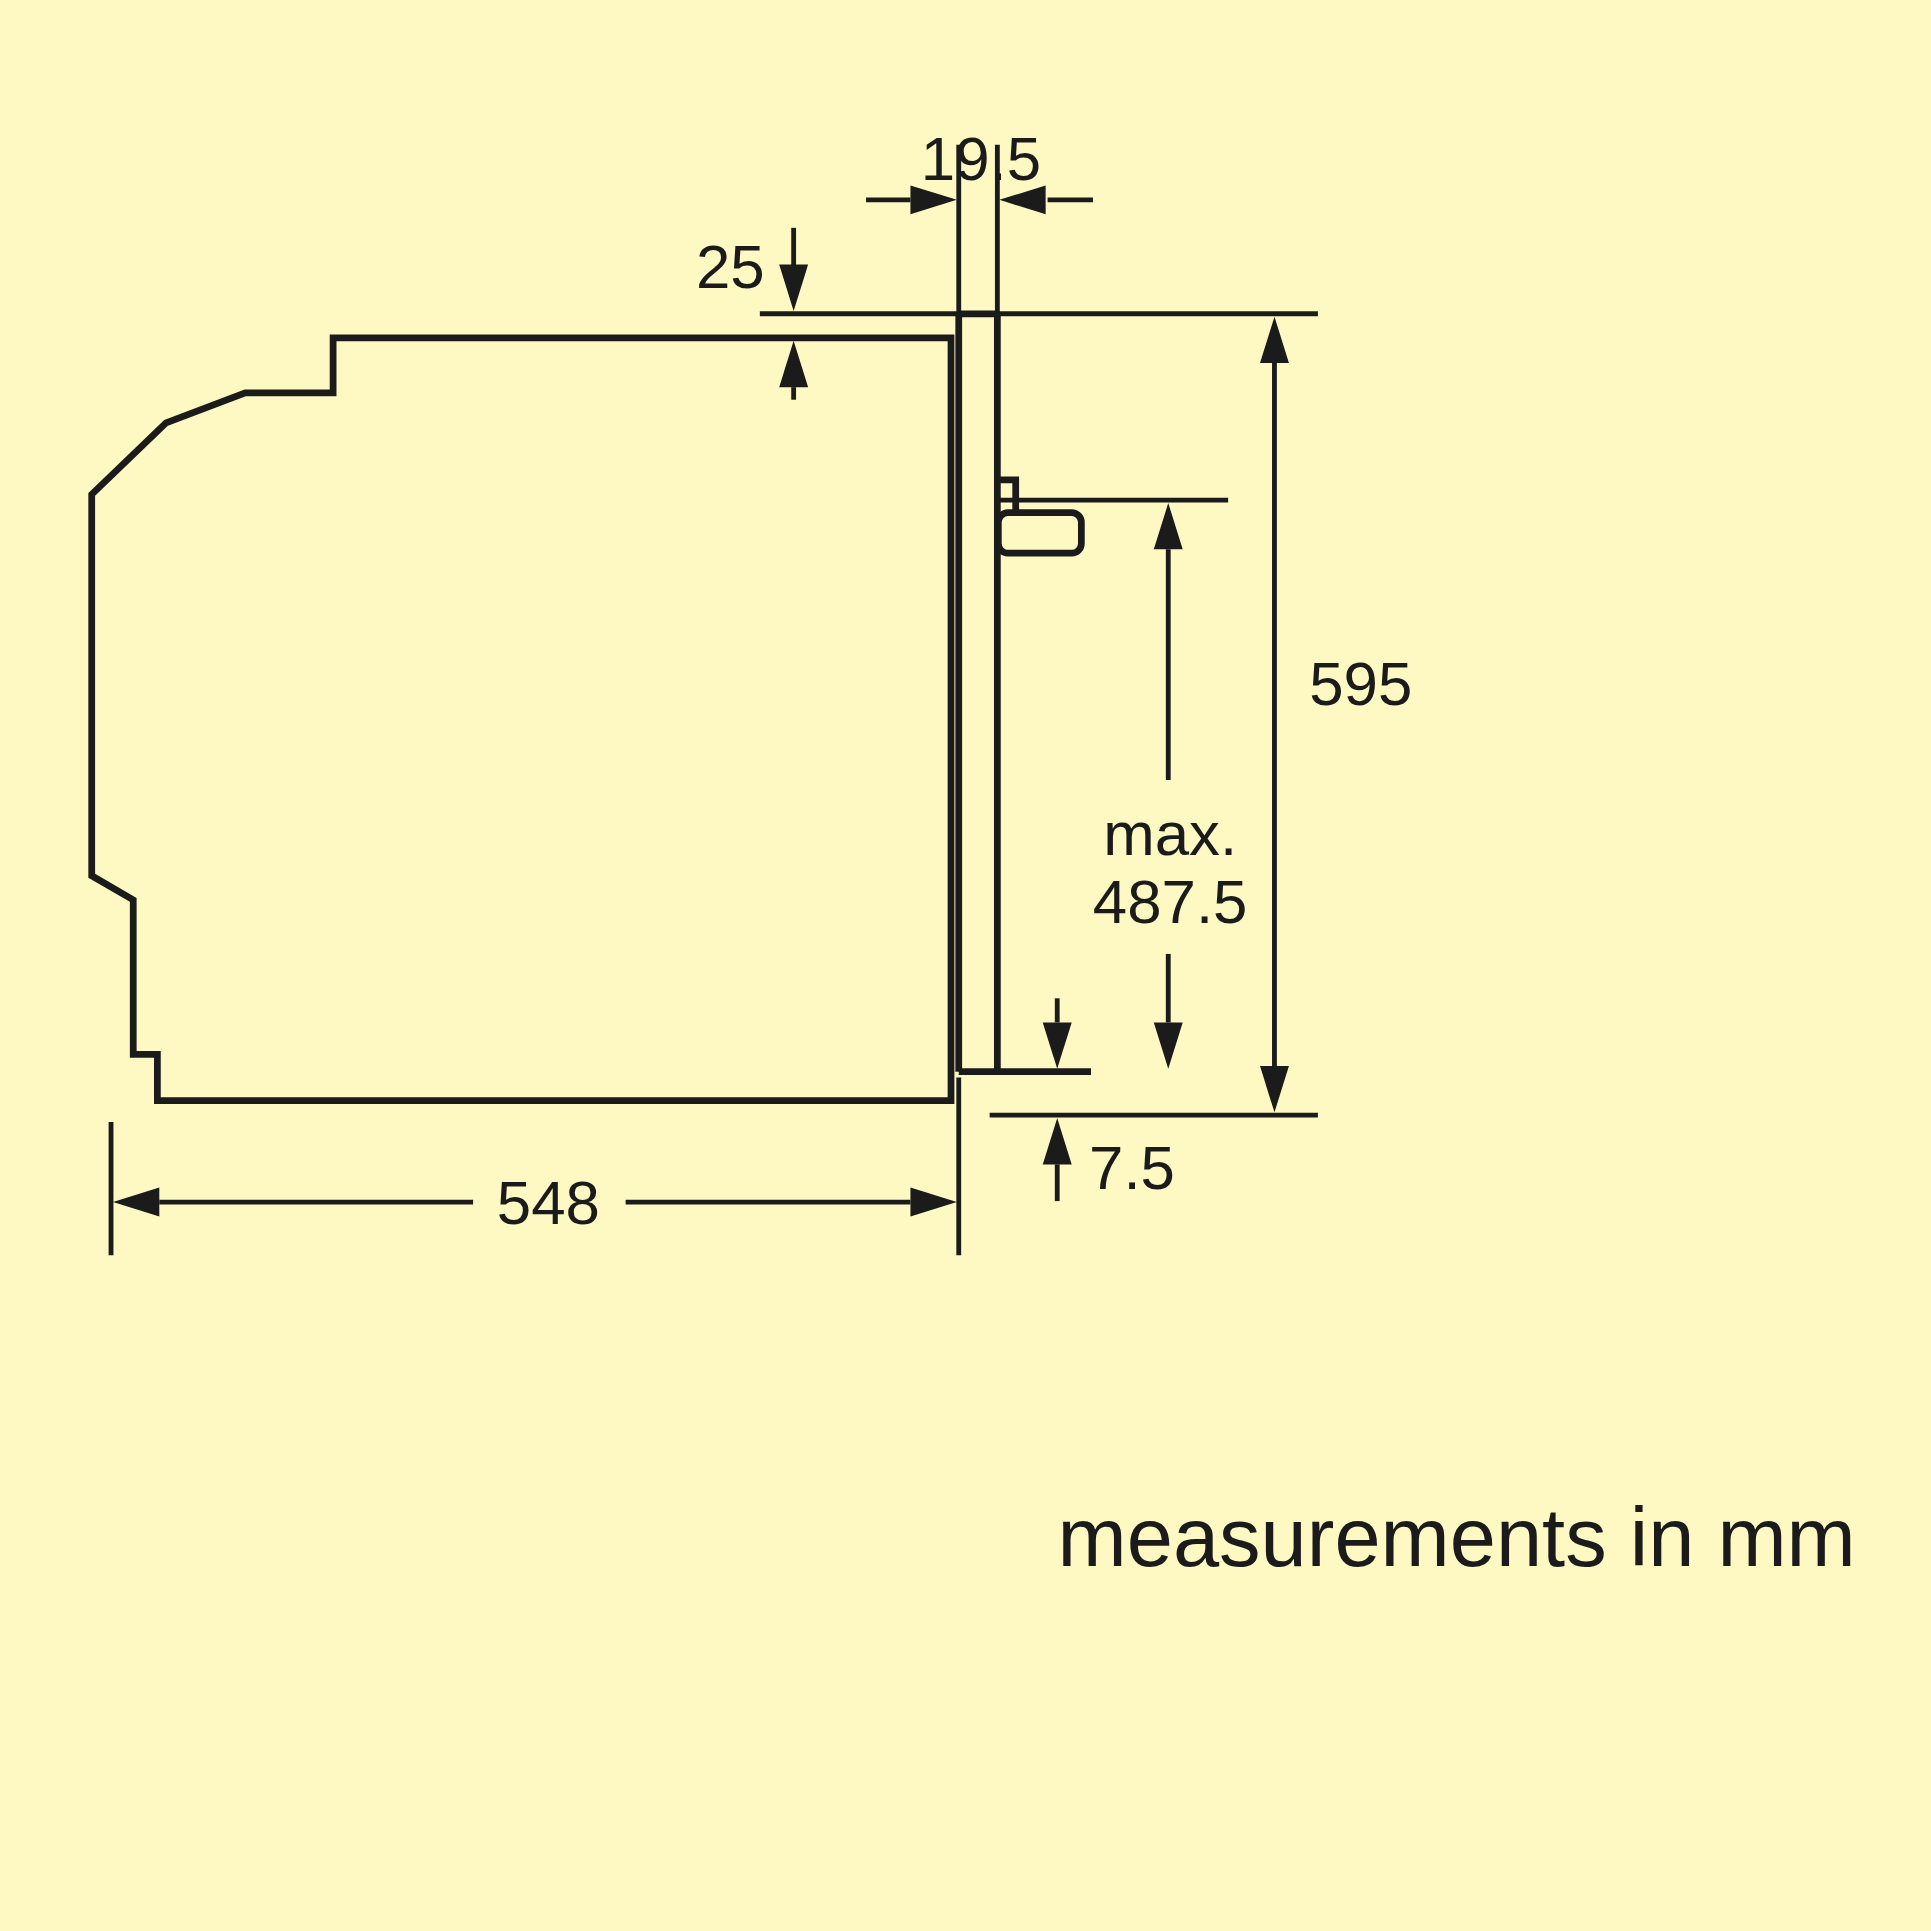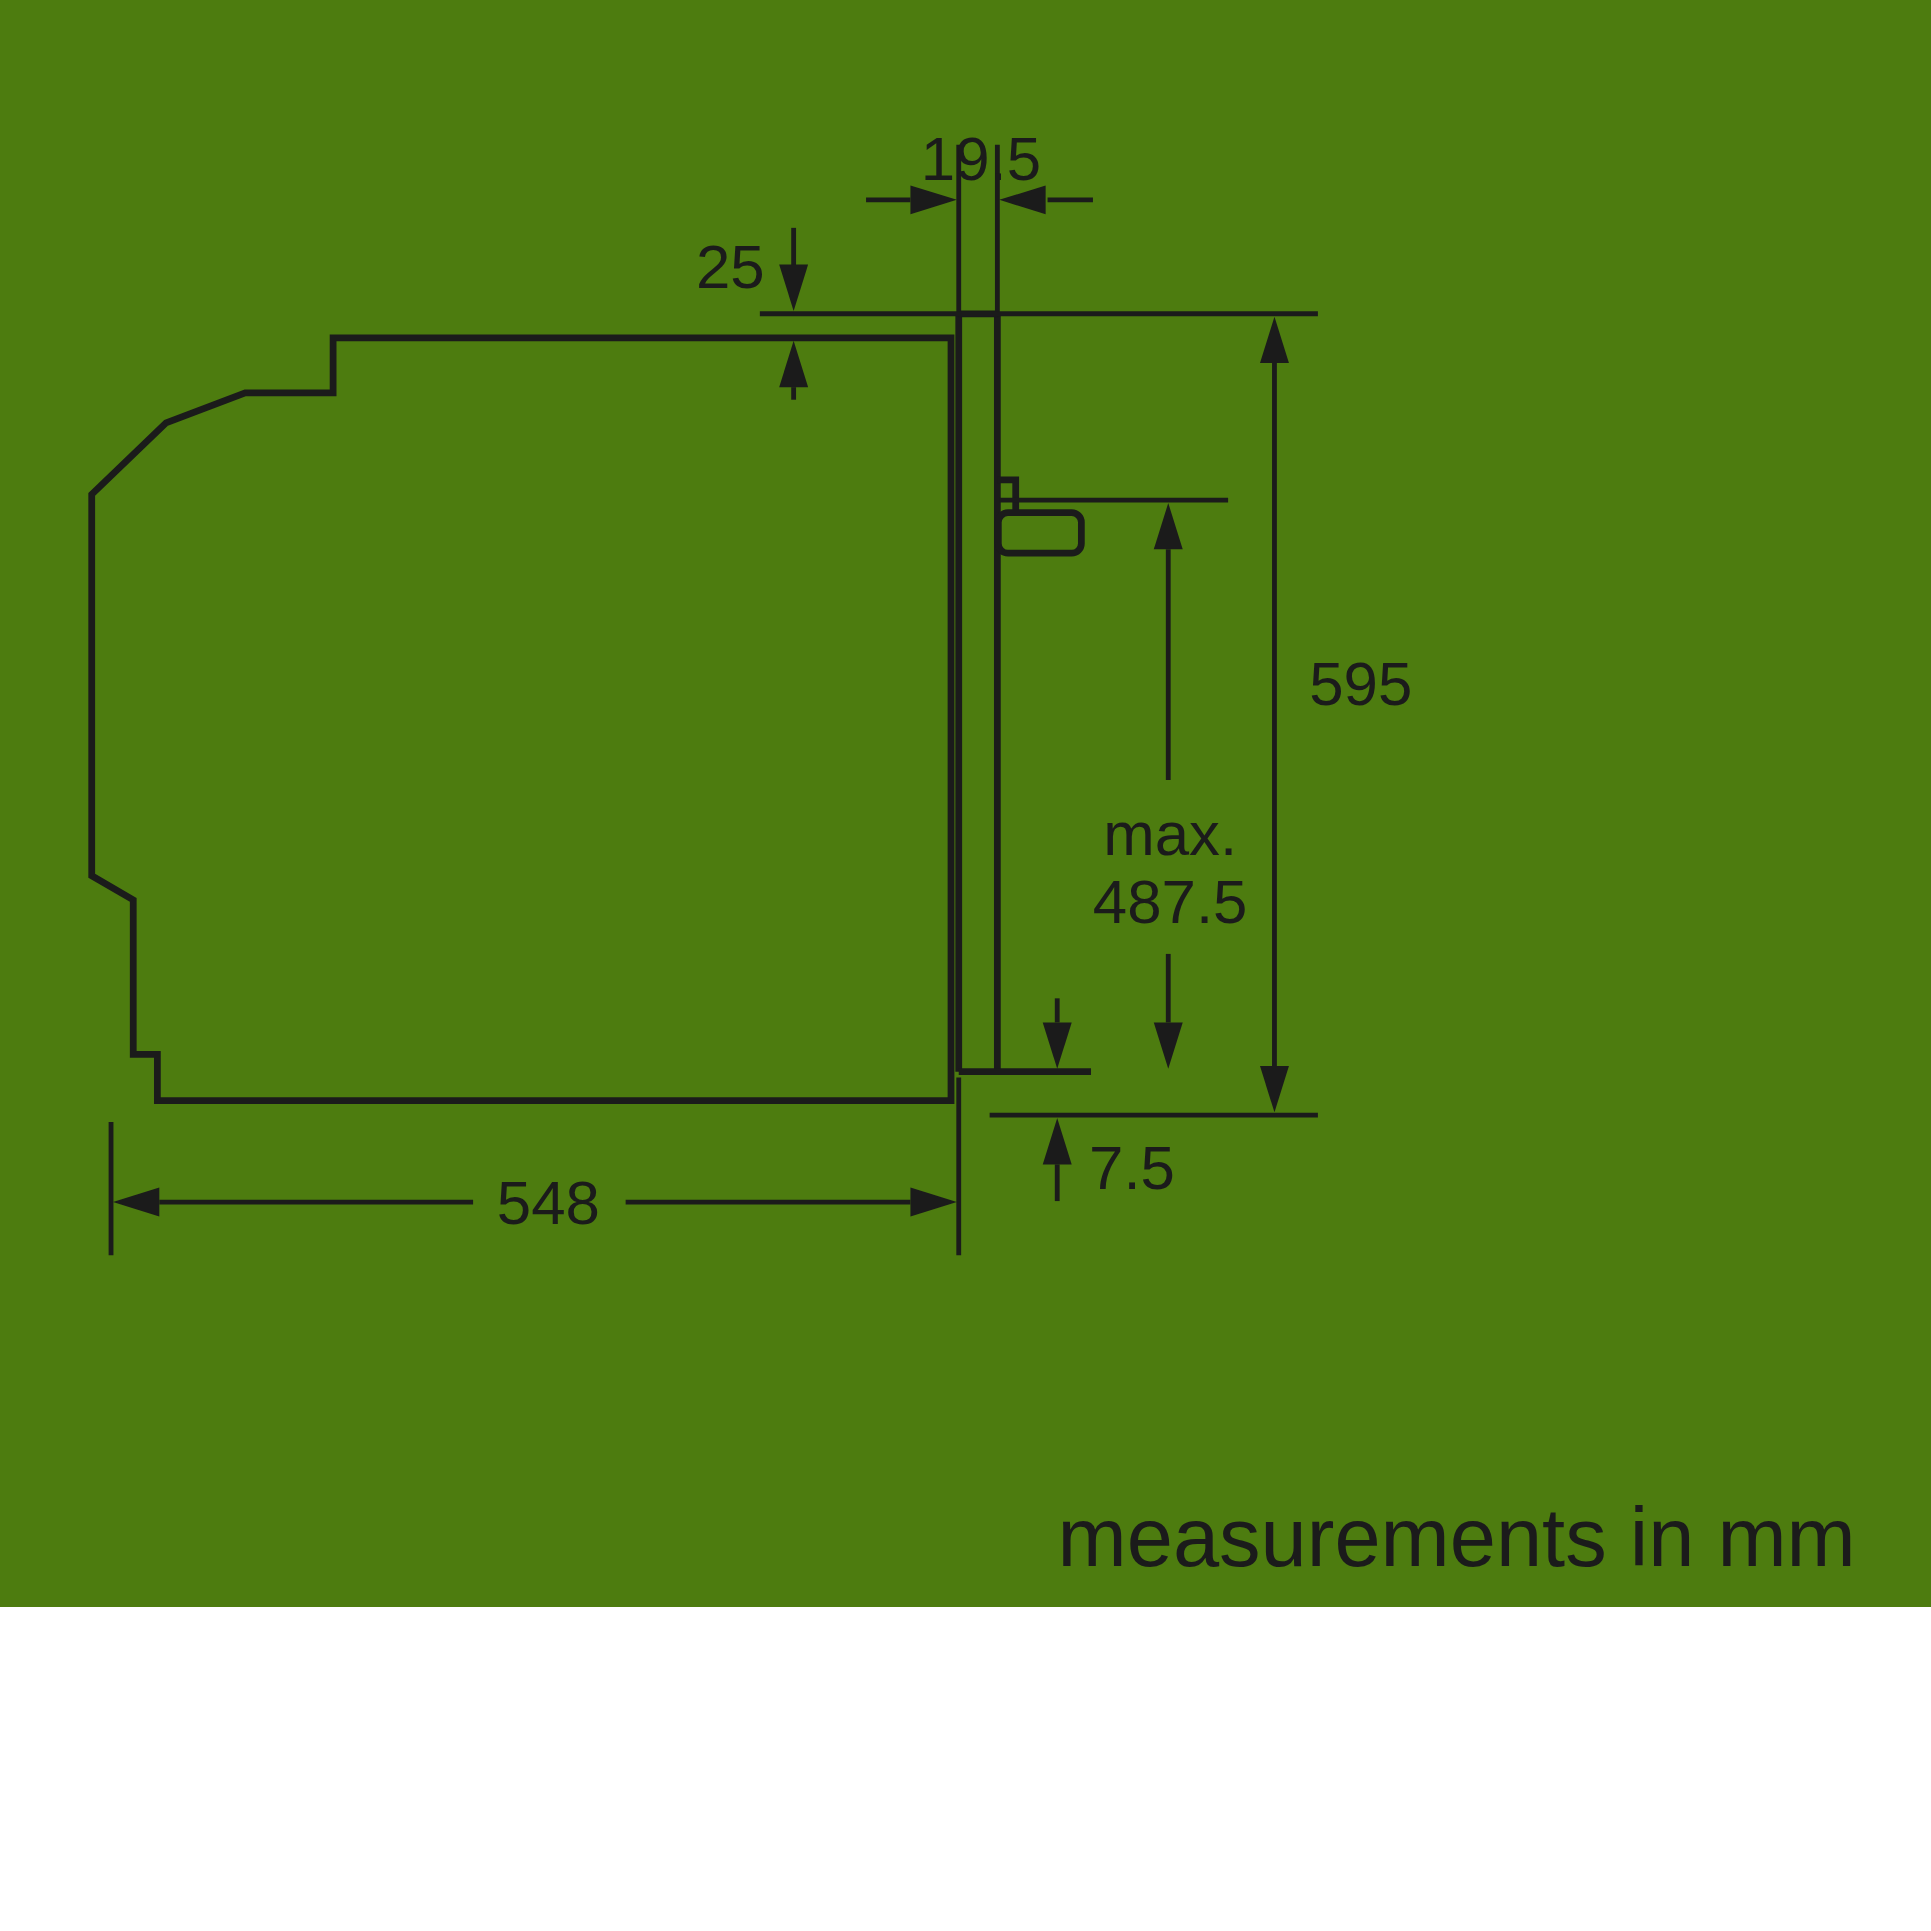--- a/index.html
+++ b/index.html
@@ -3,22 +3,22 @@
 <meta charset="utf-8">
 <style>
   html, body {
     margin: 0;
     padding: 0;
     background: #ffffff;
   }
   .canvas {
     position: relative;
     width: 1931px;
-    height: 1607px;
-    background: #4d7c0f;
+    height: 1931px;
+    background: #fef9c3;
     overflow: hidden;
   }
   svg {
     display: block;
     width: 1931px;
     height: 1931px;
   }
   .obj {
     fill: none;
     stroke: #1b1b1b;

